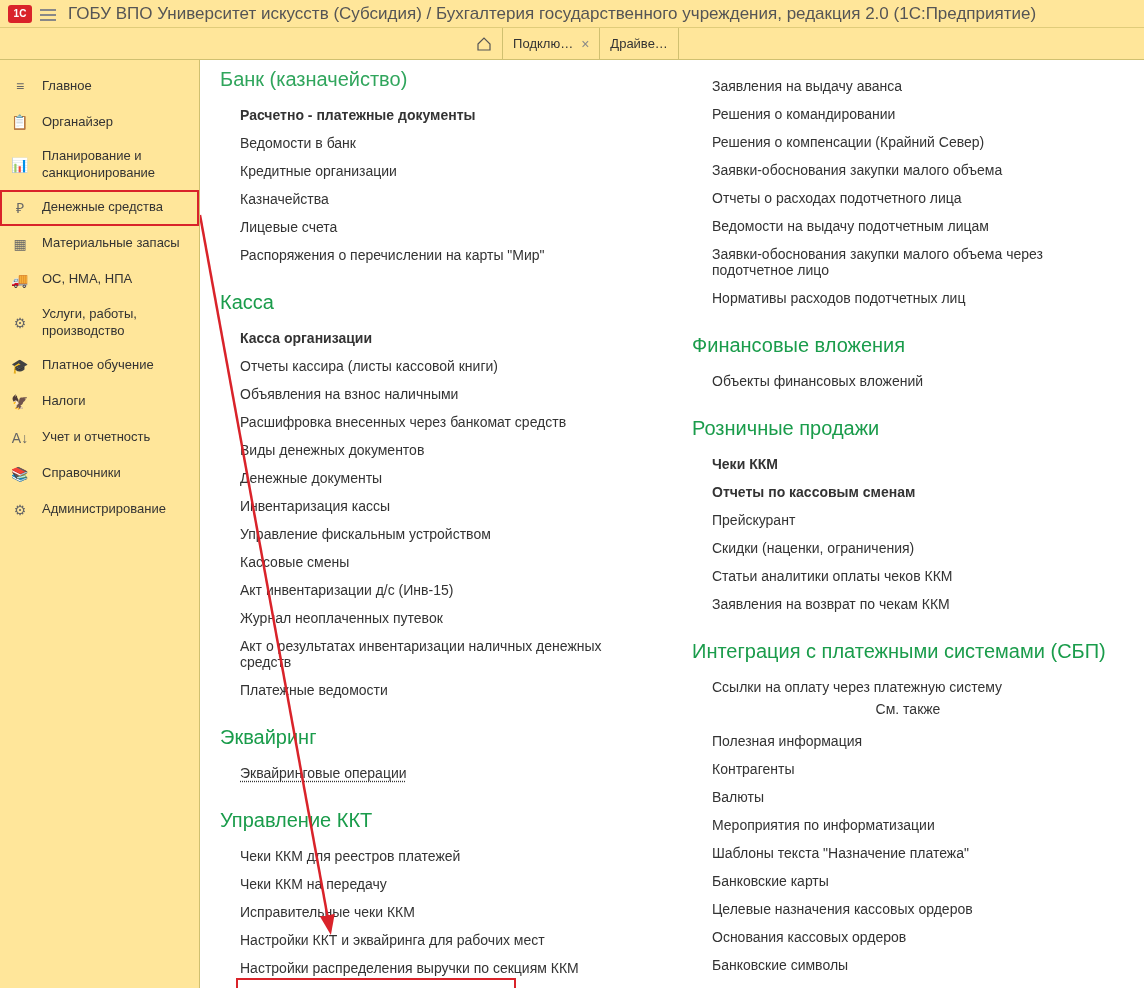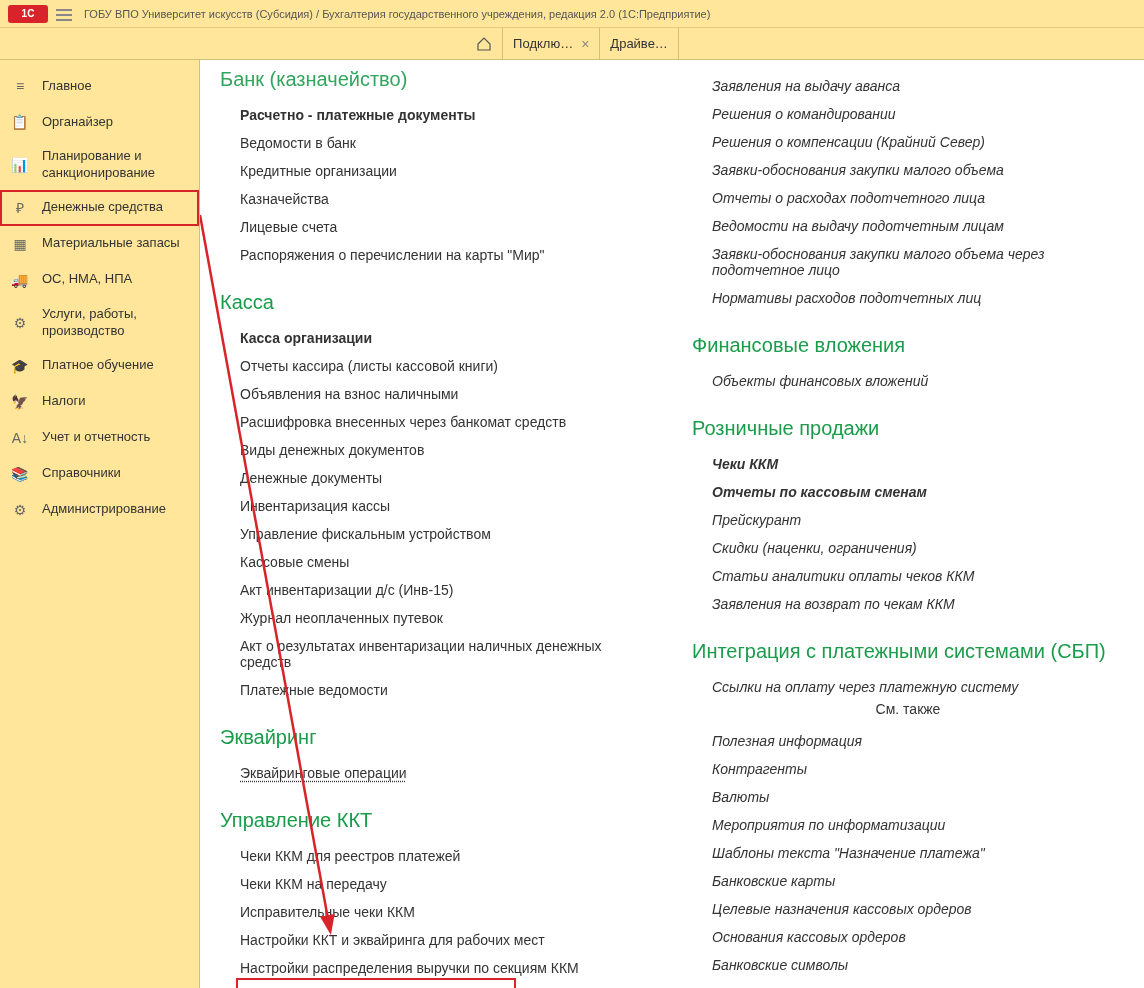--- a/index.html
+++ b/index.html
@@ -1,22 +1,22 @@
 <!DOCTYPE html>
 <html><head>
 <meta charset="utf-8">
 <style>
   * { box-sizing: border-box; margin: 0; padding: 0; }
   body { font-family: Arial, sans-serif; font-size: 13px; background: #fff; width: 1144px; height: 988px; overflow: hidden; position: relative; }
   
   .titlebar { height: 28px; background: #ffe69a; display: flex; align-items: center; padding: 0 8px; border-bottom: 1px solid #e0cc7a; }
-  .logo-1c { width: 40px; height: 18px; background: #d9232a; border-radius: 3px; color: #fff; font-weight: bold; font-size: 10px; display: flex; align-items: center; justify-content: center; margin-right: 8px; }
+  .logo-1c { width: 24px; height: 18px; background: #d9232a; border-radius: 3px; color: #fff; font-weight: bold; font-size: 10px; display: flex; align-items: center; justify-content: center; margin-right: 8px; }
   .menu-icon { width: 16px; height: 16px; margin-right: 12px; cursor: pointer; }
   .menu-icon div { height: 2px; background: #888; margin: 3px 0; }
-  .title-text { color: #555; font-size: 11px; }
+  .title-text { color: #555; font-size: 17px; }
   
   .tabbar { height: 32px; background: #ffe69a; display: flex; align-items: stretch; border-bottom: 1px solid #d0c070; justify-content: center; }
   .home-tab { width: 38px; display: flex; align-items: center; justify-content: center; border-right: 1px solid #d0c070; cursor: pointer; }
   .tab { padding: 0 10px; display: flex; align-items: center; border-right: 1px solid #d0c070; cursor: pointer; font-size: 13px; color: #333; }
   .tab .close { margin-left: 8px; color: #888; font-size: 14px; }
   
   .maincontainer { display: flex; height: calc(988px - 60px); }
   
   .sidebar { width: 200px; background: #ffe69a; border-right: 1px solid #d0c070; padding-top: 8px; }
   .side-item { display: flex; align-items: center; padding: 8px 10px; cursor: pointer; font-size: 13px; color: #333; }
@@ -29,21 +29,21 @@
   .col2 { flex: 1; padding-left: 20px; }
   
   .section-title { color: #1a9c4b; font-size: 20px; margin-top: 22px; margin-bottom: 10px; cursor: pointer; }
   .section-title.cut { color: #1a9c4b; opacity: 0.9; margin-top: 0; padding-top: 8px; }
   .section-title-plain { color: #333; font-size: 14px; margin-bottom: 10px; text-align: center; }
   .bold-link { font-weight: bold; color: #333; padding: 6px 0 6px 20px; cursor: pointer; font-size: 14px; }
   .link { color: #333; padding: 6px 0 6px 20px; cursor: pointer; font-size: 14px; }
   .link.dotted { text-decoration: underline dotted; text-underline-offset: 3px; display: inline-block; margin-left: 20px; padding-left: 0; }
   .link.boxed { outline: 2px solid #d9232a; outline-offset: 2px; display: inline-block; margin-left: 20px; padding: 4px 6px; }
   
-  .col2 .link, .col2 .bold-link { padding-left: 20px; font-style: italic; }
+  .col2 .link, .col2 .bold-link { padding-left: 20px; }
   
   .arrow-overlay { position: absolute; left: 0; top: 0; pointer-events: none; z-index: 10; }
 </style>
 </head>
 <body>
 
 <div class="titlebar">
   <div class="logo-1c">1C</div>
   <div class="menu-icon">
       <div></div>

